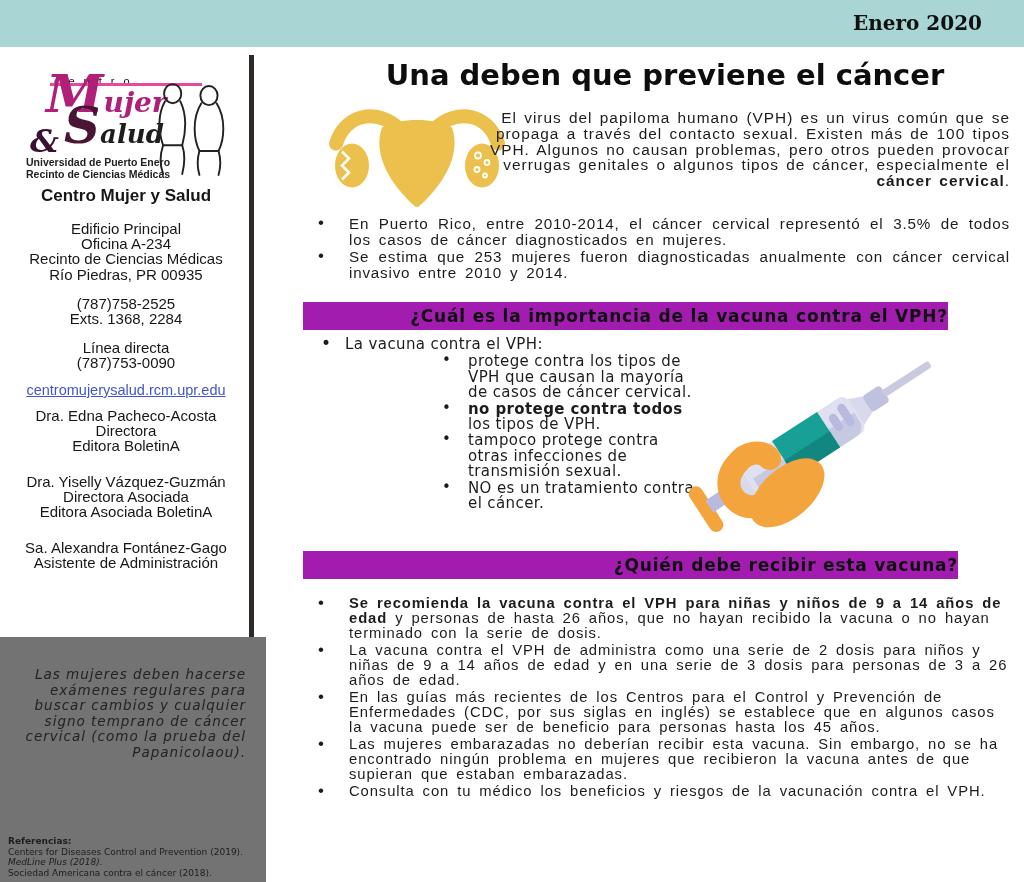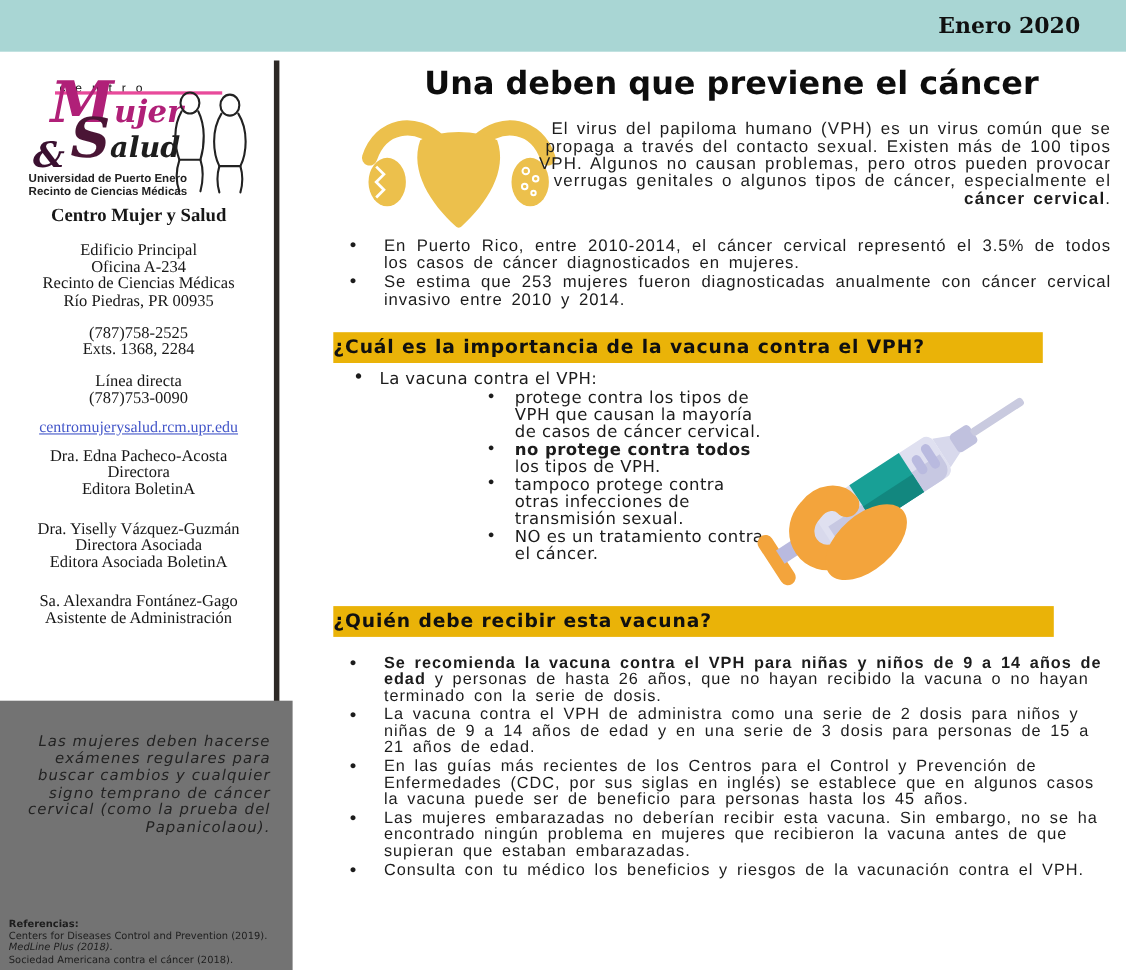--- a/index.html
+++ b/index.html
@@ -8,21 +8,21 @@
 
   
   .header{position:absolute;left:0;top:0;width:1024px;height:47px;background:#a9d6d4;}
   .brand{position:absolute;left:30px;top:1px;white-space:nowrap;}
   .brand-main{font-family:"DejaVu Serif",serif;font-style:italic;font-weight:600;font-size:34px;color:#101010;}
   .brand-sub{font-family:"DejaVu Serif",serif;font-style:italic;font-size:20px;color:#101010;margin-left:12px;}
   .issue-date{position:absolute;right:42px;top:11px;font-family:"DejaVu Serif",serif;font-weight:bold;font-size:20px;color:#101010;}
 
   
   .sidebar-block{position:absolute;left:0;width:252px;text-align:center;
-                 font-family:Liberation Serif, serif;font-size:15px;line-height:15.2px;color:#171717;}
+                 font-family:Liberation Sans, sans-serif;font-size:15px;line-height:15.2px;color:#171717;}
   .logo-block{position:absolute;left:20px;top:60px;width:212px;height:128px;text-align:left;}
   .logo-centro{position:absolute;left:34px;top:15px;font-size:11px;letter-spacing:9px;color:#111;
                font-family:"Liberation Sans",sans-serif;}
   .logo-underline{position:absolute;left:30px;top:23px;width:152px;height:3px;background:#e84a9b;}
   .logo-mujer{position:absolute;left:26px;top:14px;font-family:"DejaVu Serif",serif;font-style:italic;
               font-weight:bold;color:#b02078;font-size:28px;}
   .logo-mujer .bigM{font-size:52px;line-height:40px;}
   .logo-salud{position:absolute;left:44px;top:46px;font-family:"DejaVu Serif",serif;font-style:italic;
               font-weight:bold;color:#1d1d1d;font-size:26px;}
   .logo-salud .bigS{font-size:50px;line-height:40px;color:#4a1535;}
@@ -57,21 +57,21 @@
   .main-title{position:absolute;left:320px;top:58px;width:690px;text-align:center;
               font-family:"DejaVu Sans",sans-serif;font-weight:bold;font-size:29px;color:#0d0d0d;}
   .uterus{position:absolute;left:322px;top:98px;width:190px;height:118px;}
   .intro{position:absolute;left:470px;top:110px;width:540px;text-align:right;
          font-size:15.4px;line-height:15.8px;letter-spacing:1px;word-spacing:2px;}
   .bullets{position:absolute;list-style:none;margin:0;padding:0;}
   .bullets li{position:relative;padding-left:37px;margin-bottom:2px;}
   .bullets li::before{content:"\2022";position:absolute;left:6px;top:-1px;font-size:17px;}
   .stats{left:312px;top:216px;width:698px;text-align:justify;
          font-size:15.2px;line-height:15.6px;letter-spacing:0.8px;word-spacing:3px;}
-  .banner{position:absolute;height:28px;background:#eab308;text-align:left;
+  .banner{position:absolute;height:28px;background:#a21caf;text-align:right;
           font-family:"DejaVu Sans",sans-serif;font-weight:bold;font-size:17px;
           line-height:28px;letter-spacing:0.8px;color:#101010;}
   .banner1{left:303px;top:302px;width:645px;}
   .banner2{left:303px;top:551px;width:655px;}
   .vacuna{left:315px;top:337px;width:380px;font-family:"DejaVu Sans",sans-serif;
           font-size:15px;line-height:15.4px;letter-spacing:0.4px;}
   .vacuna > li{padding-left:30px;}
   .sub-bullets{list-style:none;margin:2px 0 0 0;padding:0 0 0 95px;}
   .sub-bullets li{position:relative;padding-left:28px;margin-bottom:1px;}
   .sub-bullets li::before{content:"\2022";position:absolute;left:2px;top:-1px;font-size:15px;}
@@ -217,19 +217,19 @@
       <rect x="248" y="116" width="58" height="8" rx="3" fill="#c9cadf"></rect>
       <path d="M80,148 C52,144 50,106 80,98 C96,92 110,100 112,112" stroke="#f3a43c" stroke-width="24" fill="none" stroke-linecap="round"></path>
       <ellipse cx="108" cy="152" rx="46" ry="26" fill="#f3a43c" transform="rotate(-8 108 152)"></ellipse>
     </g>
   </svg>
 
   <div class="banner banner2">¿Quién debe recibir esta vacuna?</div>
 
   <ul class="bullets quien">
     <li><span class="b">Se recomienda la vacuna contra el VPH para niñas y niños de 9 a 14 años de edad</span><span> y personas de hasta 26 años, que no hayan recibido la vacuna o no hayan terminado con la serie de dosis.</span></li>
-    <li><span class="b"></span><span>La vacuna contra el VPH de administra como una serie de 2 dosis para niños y niñas de 9 a 14 años de edad y en una serie de 3 dosis para personas de 15 a 21 años de edad.</span></li>
+    <li><span class="b"></span><span>La vacuna contra el VPH de administra como una serie de 2 dosis para niños y niñas de 9 a 14 años de edad y en una serie de 3 dosis para personas de 3 a 26 años de edad.</span></li>
     <li><span class="b"></span><span>En las guías más recientes de los Centros para el Control y Prevención de Enfermedades (CDC, por sus siglas en inglés) se establece que en algunos casos la vacuna puede ser de beneficio para personas hasta los 45 años.</span></li>
     <li><span class="b"></span><span>Las mujeres embarazadas no deberían recibir esta vacuna. Sin embargo, no se ha encontrado ningún problema en mujeres que recibieron la vacuna antes de que supieran que estaban embarazadas.</span></li>
     <li><span class="b"></span><span>Consulta con tu médico los beneficios y riesgos de la vacunación contra el VPH.</span></li>
   </ul>
 
 </div>
 
 </body></html>

